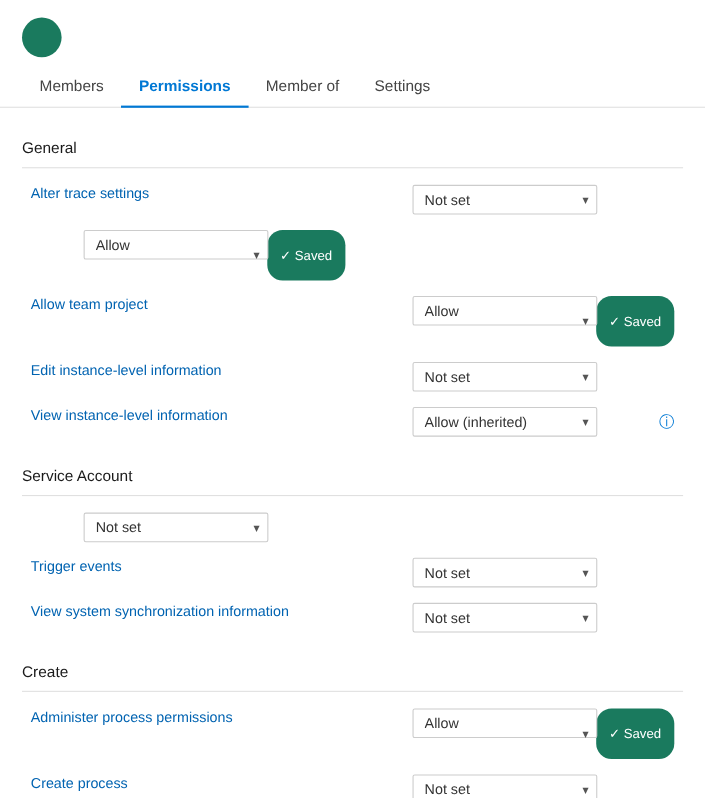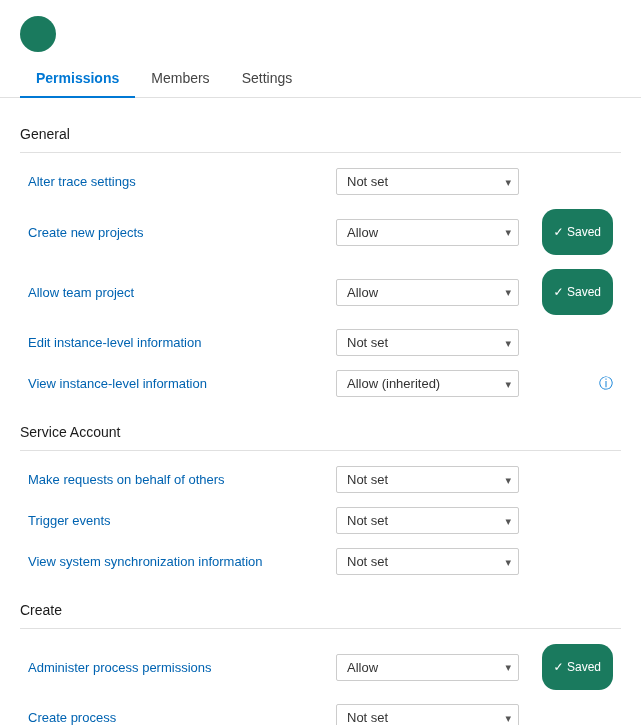--- a/index.html
+++ b/index.html
@@ -78,34 +78,33 @@
     }
     .section-divider {
       border: none;
       border-top: 1px solid #e0e0e0;
       margin: 4px 0 8px 0;
     }
 
     
     .permission-row {
       display: flex;
-      align-items: center;
       padding: 7px 8px;
-      gap: 24px;
+      gap: 0;
       position: relative;
     }
     .permission-label {
       flex: 1;
       color: #0063b1;
       font-size: 13px;
       cursor: pointer;
     }
     .select-wrapper {
       position: relative;
-      width: 183px;
+      width: 168px;
       flex-shrink: 0;
       margin-left: 48px;
     }
     .permission-select {
       width: 100%;
       padding: 5px 28px 5px 10px;
       border: 1px solid #ccc;
       border-radius: 2px;
       font-size: 13px;
       color: #333;
@@ -148,36 +147,36 @@
   </style>
 </head>
 <body>
 
 <div class="header">
   <div class="avatar"></div>
   <span class="header-title"></span>
 </div>
 
 <nav class="nav-tabs">
-<a class="nav-tab active">Permissions</a>
-    <a class="nav-tab">Members</a>
+<a class="nav-tab">Members</a>
+    <a class="nav-tab active">Permissions</a>
+    <a class="nav-tab">Member of</a>
     <a class="nav-tab">Settings</a>
   </nav>
 
 <div class="content">
 <div class="section">
       <div class="section-title">General</div>
       <hr class="section-divider">
       <div class="permission-row">
         <span class="permission-label">Alter trace settings</span>
         <div class="select-wrapper"><select class="permission-select"><option value="Not set">Not set</option><option value="Allow">Allow</option><option value="Deny">Deny</option><option value="Allow (inherited)">Allow (inherited)</option></select><span class="select-chevron">▾</span></div>
         <div class="row-actions"></div>
       </div>
       <div class="permission-row">
-        <span class="permission-label">Create new projects</span>
         <div class="select-wrapper"><select class="permission-select"><option value="Not set">Not set</option><option value="Allow" selected="">Allow</option><option value="Deny">Deny</option><option value="Allow (inherited)">Allow (inherited)</option></select><span class="select-chevron">▾</span></div>
         <div class="row-actions">
           <span class="saved-badge">✓ Saved</span>
         </div>
       </div>
       <div class="permission-row">
         <span class="permission-label">Allow team project</span>
         <div class="select-wrapper"><select class="permission-select"><option value="Not set">Not set</option><option value="Allow" selected="">Allow</option><option value="Deny">Deny</option><option value="Allow (inherited)">Allow (inherited)</option></select><span class="select-chevron">▾</span></div>
         <div class="row-actions">
           <span class="saved-badge">✓ Saved</span>
@@ -193,21 +192,20 @@
         <div class="select-wrapper"><select class="permission-select"><option value="Not set">Not set</option><option value="Allow">Allow</option><option value="Deny">Deny</option><option value="Allow (inherited)" selected="">Allow (inherited)</option></select><span class="select-chevron">▾</span></div>
         <div class="row-actions">
           <span class="info-icon">ⓘ</span>
         </div>
       </div>
     </div>
     <div class="section">
       <div class="section-title">Service Account</div>
       <hr class="section-divider">
       <div class="permission-row">
-        <span class="permission-label">Make requests on behalf of others</span>
         <div class="select-wrapper"><select class="permission-select"><option value="Not set">Not set</option><option value="Allow">Allow</option><option value="Deny">Deny</option><option value="Allow (inherited)">Allow (inherited)</option></select><span class="select-chevron">▾</span></div>
         <div class="row-actions"></div>
       </div>
       <div class="permission-row">
         <span class="permission-label">Trigger events</span>
         <div class="select-wrapper"><select class="permission-select"><option value="Not set">Not set</option><option value="Allow">Allow</option><option value="Deny">Deny</option><option value="Allow (inherited)">Allow (inherited)</option></select><span class="select-chevron">▾</span></div>
         <div class="row-actions"></div>
       </div>
       <div class="permission-row">
         <span class="permission-label">View system synchronization information</span>

